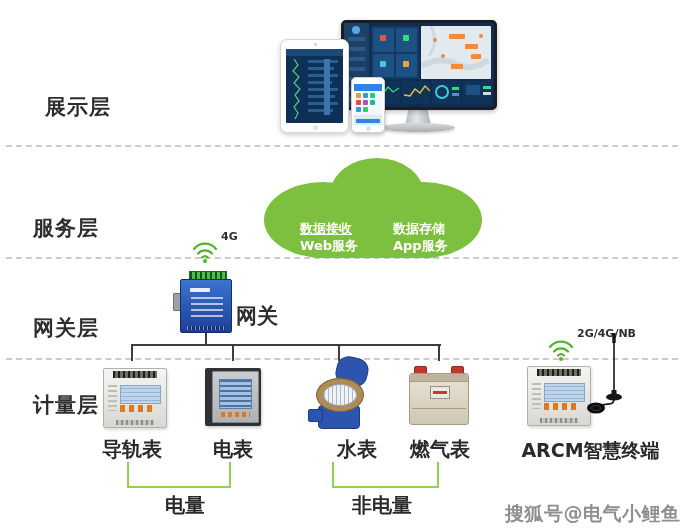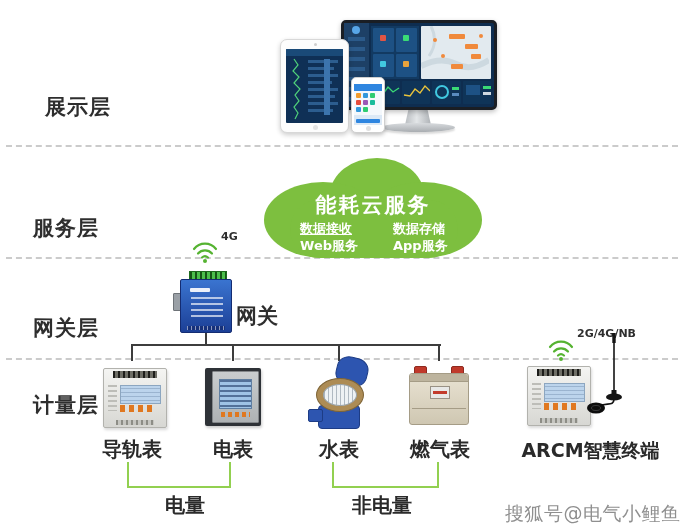--- a/index.html
+++ b/index.html
@@ -118,21 +118,21 @@
   .antenna{position:absolute;left:584px;top:330px;width:42px;height:86px;}
 
   .meter-label{position:absolute;top:436px;font-size:20px;font-weight:700;color:#2a2a2a;text-align:center;white-space:nowrap;}
   .terminal-label{position:absolute;top:438px;font-size:19px;font-weight:700;color:#2a2a2a;text-align:center;white-space:nowrap;}
 
   
   .bracket{position:absolute;top:462px;height:24px;border-left:2px solid #92d050;border-right:2px solid #92d050;border-bottom:2px solid #92d050;}
   .group-label{position:absolute;top:492px;font-size:20px;font-weight:700;color:#2a2a2a;text-align:center;}
 
   
-  .watermark{position:absolute;left:505px;top:501px;width:178px;font-size:19px;font-weight:400;color:#8f8f8f;
+  .watermark{position:absolute;left:505px;top:501px;width:178px;font-size:19px;font-weight:700;color:#8f8f8f;
     text-shadow:1px 1px 0 #ffffff,-1px -1px 0 rgba(255,255,255,.6);letter-spacing:0.5px;white-space:nowrap;}
 </style>
 </head>
 <body>
 
 <div id="canvas">
 
   <div class="layer-label" style="top:93px;margin-left:12px;">展示层</div>
   <div class="layer-label" style="top:214px;">服务层</div>
   <div class="layer-label" style="top:314px;">网关层</div>
@@ -234,21 +234,20 @@
       <div class="p-foot"></div>
     </div>
     <span class="p-home"></span>
   </div>
 
   <div class="cloud">
     <span class="cloud-part cl-top"></span>
     <span class="cloud-part cl-left"></span>
     <span class="cloud-part cl-right"></span>
     <span class="cl-mid"></span>
-    <div class="cloud-title">能耗云服务</div>
     <span class="cloud-item" style="left:34px;top:60px;text-decoration:underline;">数据接收</span>
     <span class="cloud-item" style="left:127px;top:60px;">数据存储</span>
     <span class="cloud-item" style="left:34px;top:77px;">Web服务</span>
     <span class="cloud-item" style="left:127px;top:77px;">App服务</span>
   </div>
 
   <svg class="wifi" style="left:190px;top:240px;" viewBox="0 0 30 24">
     <path d="M4 9 a14 14 0 0 1 22 0" stroke="#55b331" stroke-width="2.2" fill="none" stroke-linecap="round"></path>
     <path d="M8 13.5 a9.5 9.5 0 0 1 14 0" stroke="#55b331" stroke-width="2.2" fill="none" stroke-linecap="round"></path>
     <path d="M12 17.5 a4.5 4.5 0 0 1 6 0" stroke="#55b331" stroke-width="2.2" fill="none" stroke-linecap="round"></path>
@@ -329,21 +328,21 @@
     <line x1="30" y1="3" x2="30" y2="13" stroke="#141414" stroke-width="3.4"></line>
     <rect x="27.5" y="60" width="5" height="6" fill="#141414"></rect>
     <ellipse cx="30" cy="67" rx="8" ry="3.6" fill="#141414"></ellipse>
     <path d="M30 69 C30 77 22 72 16 76" stroke="#141414" stroke-width="1.6" fill="none"></path>
     <ellipse cx="12" cy="78" rx="9" ry="5.5" fill="#0d0d0d"></ellipse>
     <ellipse cx="12" cy="78" rx="4.5" ry="2.5" fill="none" stroke="#3a3a3a" stroke-width="1"></ellipse>
   </svg>
 
   <div class="meter-label" style="left:203px;width:60px;">电表</div>
   <div class="meter-label" style="left:97px;width:70px;">导轨表</div>
-  <div class="meter-label" style="left:309px;width:60px;">水表</div>
+  <div class="meter-label" style="left:327px;width:60px;">水表</div>
   <div class="meter-label" style="left:404px;width:72px;">燃气表</div>
   <div class="terminal-label" style="left:518px;width:145px;">ARCM智慧终端</div>
 
   <div class="bracket" style="left:127px;width:100px;"></div>
   <div class="bracket" style="left:332px;width:103px;"></div>
   <div class="group-label" style="left:150px;width:70px;">电量</div>
   <div class="group-label" style="left:337px;width:90px;">非电量</div>
 
   <div class="watermark">搜狐号@电气小鲤鱼</div>
 

